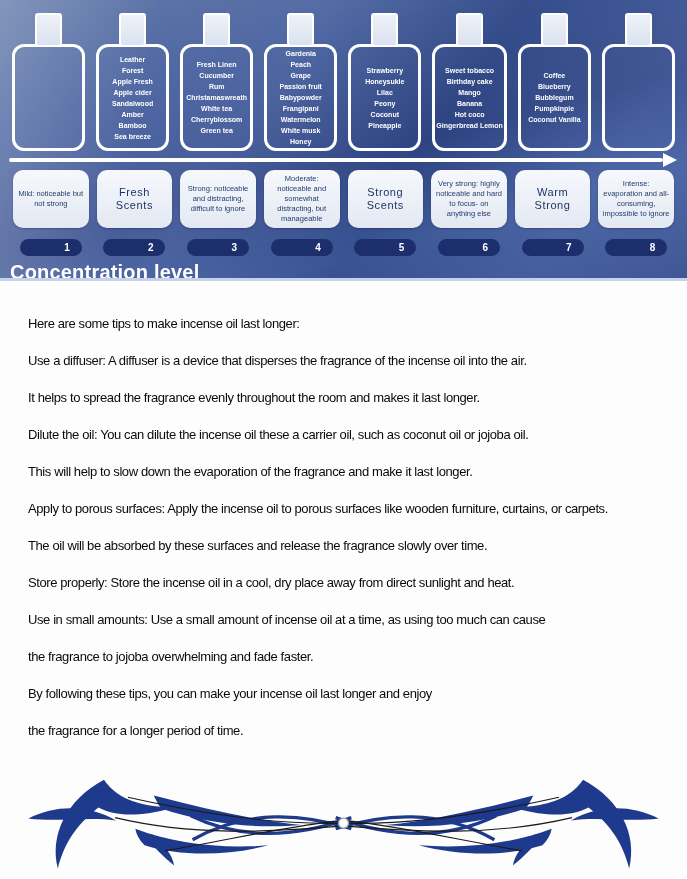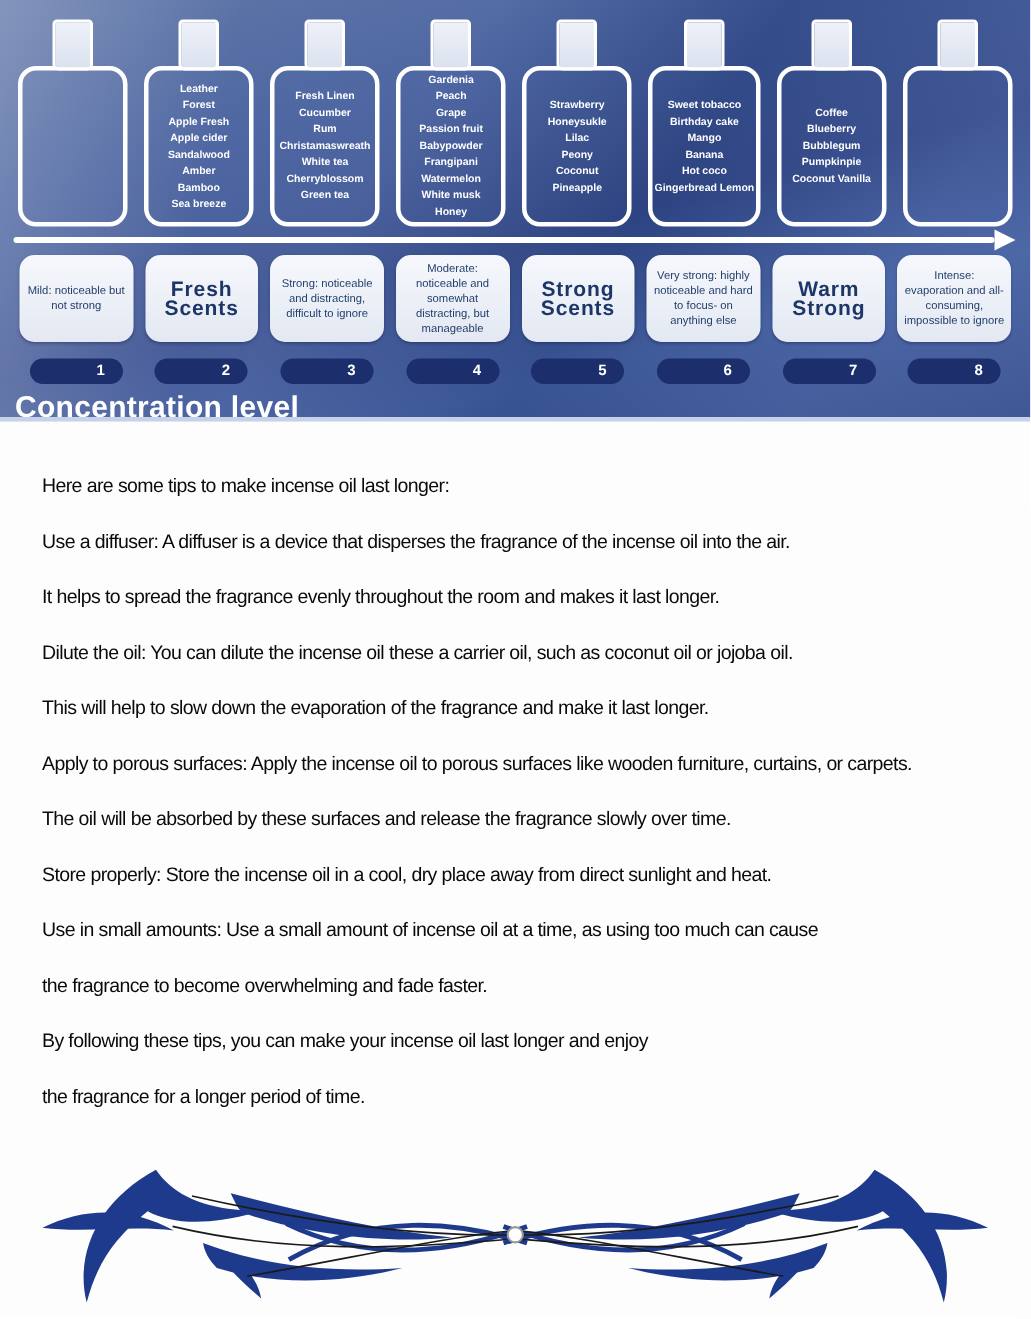--- a/index.html
+++ b/index.html
@@ -95,22 +95,22 @@
     justify-content: center;
     padding: 3px 4px;
   }
   .level-label {
     color: #24406e;
     font-size: 7.5px;
     line-height: 10px;
     text-align: center;
   }
   .level-card.emphasis .level-label {
-    font-size: 14px;
-    font-weight: bold;
+    font-size: 11px;
+    font-weight: normal;
     letter-spacing: 0.6px;
     line-height: 13px;
     color: #1d3668;
   }
 
   .pills-row {
     display: grid;
     grid-template-columns: repeat(8, 1fr);
     gap: 8px;
     padding: 0 13px;
@@ -342,21 +342,21 @@
 
   <p>Apply to porous surfaces: Apply the incense oil to porous surfaces like wooden furniture, curtains, or carpets.</p>
 
   <p>The oil will be absorbed by these surfaces and release the fragrance slowly over time.</p>
 
   <p>Store properly: Store the incense oil in a cool, dry place away from direct sunlight and heat.</p>
 
 
   <p>Use in small amounts: Use a small amount of incense oil at a time, as using too much can cause</p>
 
-  <p>the fragrance to become overwhelming and fade faster.</p>
+  <p>the fragrance to jojoba overwhelming and fade faster.</p>
 
   <p>By following these tips, you can make your incense oil last longer and enjoy</p>
 
   <p>the fragrance for a longer period of time.</p>
 </div>
 
   <div class="flourish-wrap" style="color: rgb(30, 58, 140);">
     <svg viewBox="0 0 687 104" preserveAspectRatio="xMidYMid meet">
       <defs>
         <g id="halfL">

